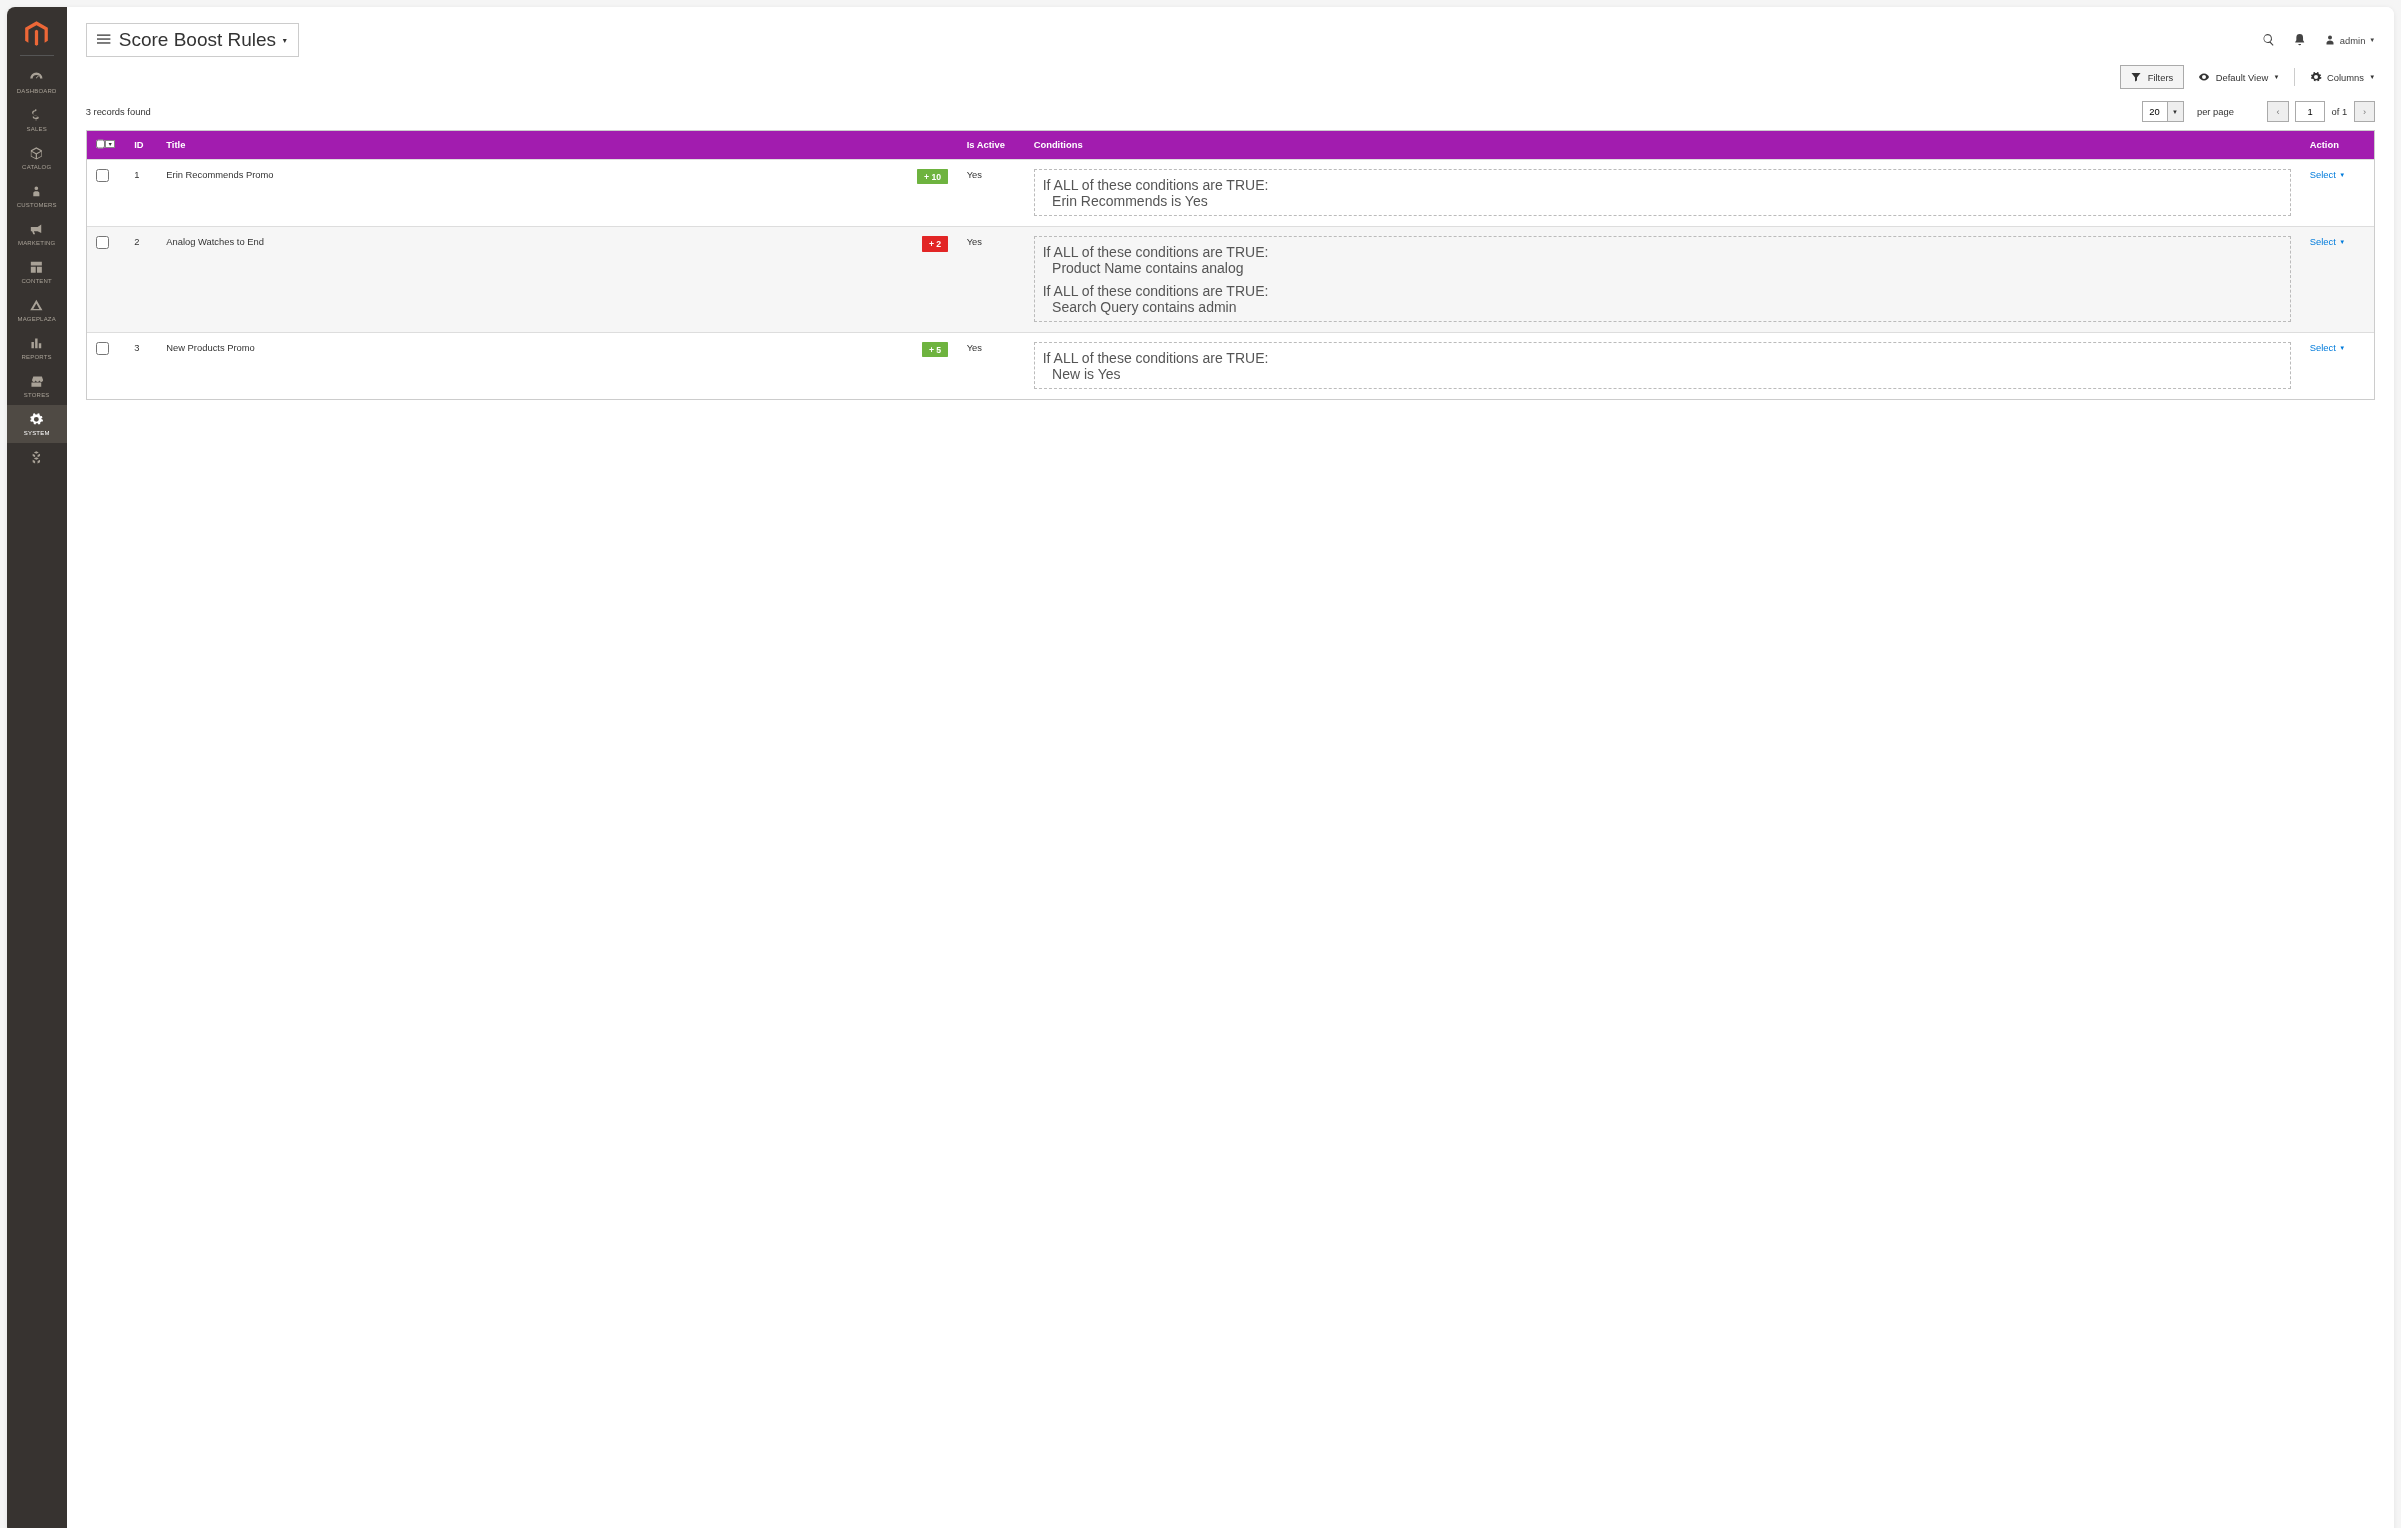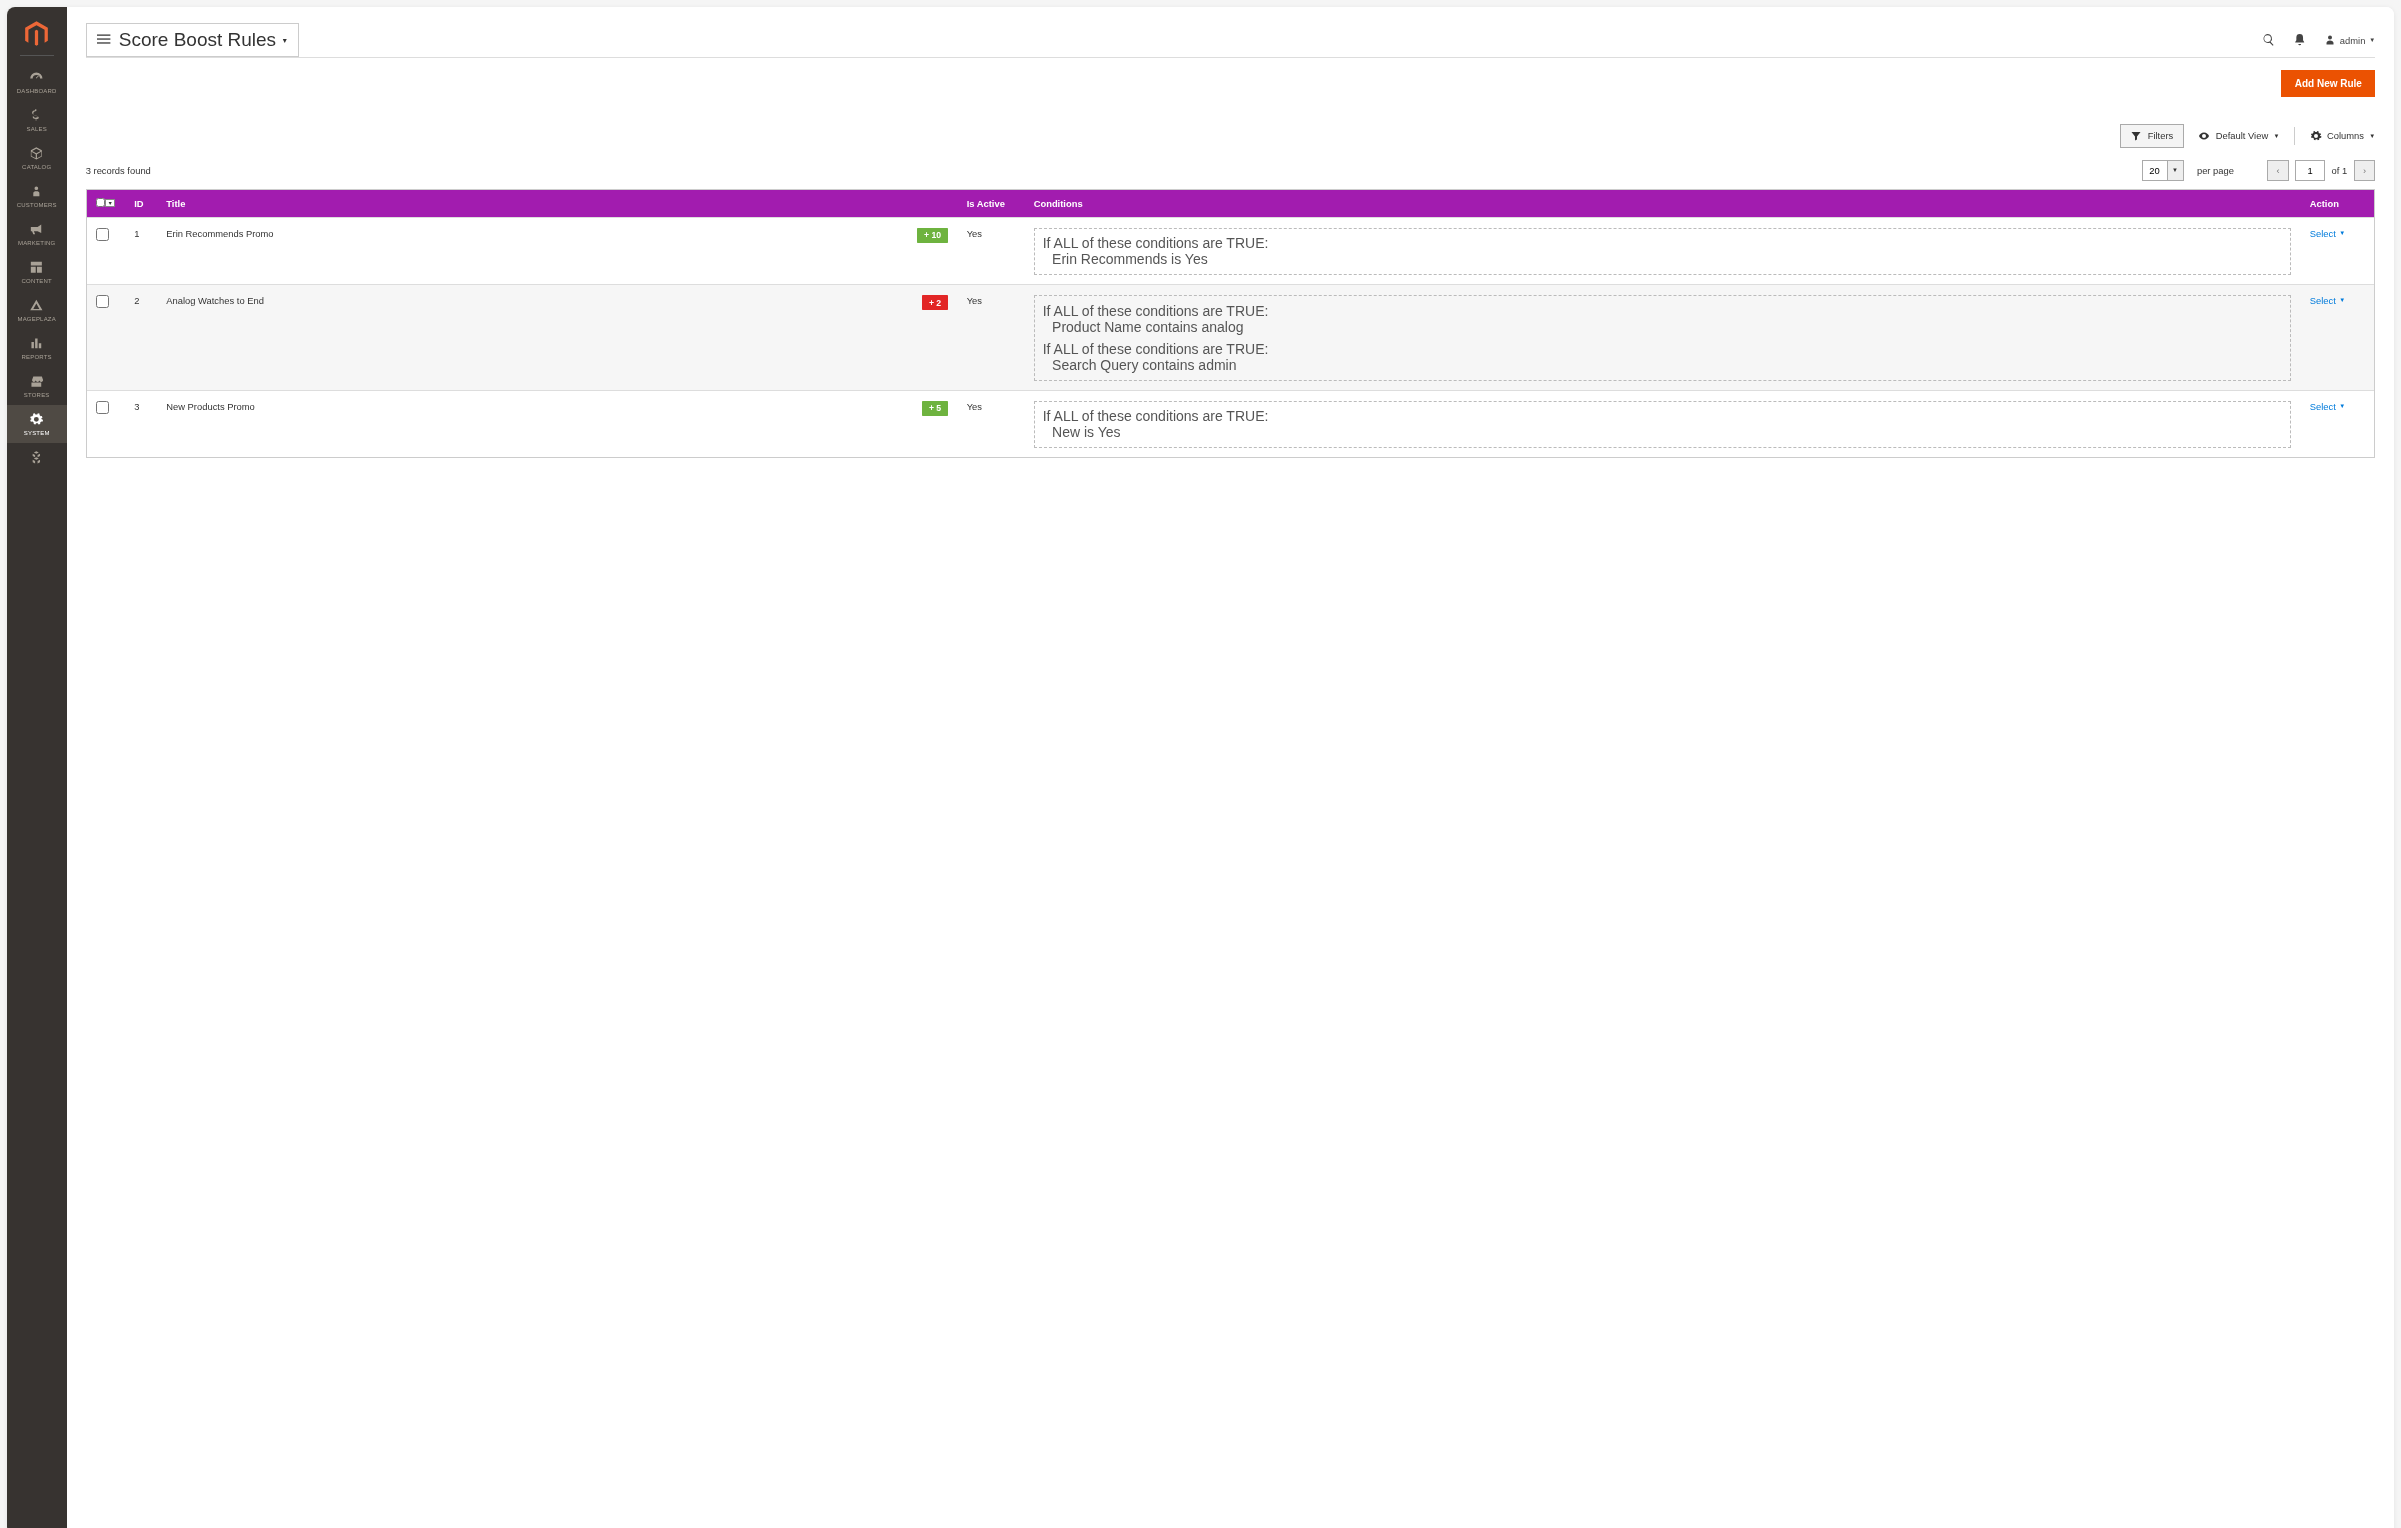--- a/index.html
+++ b/index.html
@@ -12,21 +12,21 @@
 .logo svg { width: 100%; height: 100%; }
 .sidebar-divider { width: 34px; height: 0.7px; background: #555; margin: 4px 0 6.7px; }
 .nav-item { width: 100%; display: flex; flex-direction: column; align-items: center; padding: 6.7px 0; cursor: pointer; color: #a9a297; }
 .nav-item.active { background: #4f4a44; color: #fff; }
 .nav-icon { width: 16px; height: 16px; margin-bottom: 2.7px; display: flex; align-items: center; justify-content: center; }
 .nav-icon svg { width: 14.7px; height: 14.7px; fill: currentColor; }
 .nav-label { font-size: 6px; letter-spacing: 0.2px; text-transform: uppercase; font-weight: 500; }
 
 
 .main { flex: 1; padding: 16px 19px; background: #fff; }
-.top-row { display: flex; align-items: center; justify-content: space-between; }
+.top-row { display: flex; align-items: center; justify-content: space-between; margin-bottom: 8px; }
 .title-box { display: flex; align-items: center; padding: 5.4px 10.7px; border: 0.7px solid #ccc; background: #fff; }
 .title-box .ham { margin-right: 8px; color: #666; }
 .title-box .ham svg { width: 13.4px; height: 10.7px; fill: currentColor; }
 .page-title { font-size: 19px; font-weight: 400; color: #333; }
 .title-caret { margin-left: 6.7px; font-size: 8px; color: #333; }
 .top-actions { display: flex; align-items: center; gap: 17.4px; color: #444; justify-content: flex-end; }
 .top-actions .icon-btn { cursor: pointer; display: flex; align-items: center; }
 .top-actions svg { width: 13.4px; height: 13.4px; fill: currentColor; }
 .user-menu { display: flex; align-items: center; gap: 4px; cursor: pointer; font-size: 9.4px; }
 .user-menu svg { width: 12px; height: 12px; }
@@ -204,23 +204,20 @@
         <span class="user-menu">
           <svg viewBox="0 0 24 24">
               <path d="M12 3a4 4 0 110 8 4 4 0 010-8zm0 10c4 0 7 2 7 5v3H5v-3c0-3 3-5 7-5z"></path>
             </svg>
           <span>admin</span>
           <span class="caret-sm">▼</span>
         </span>
       </div>
     </div>
 
-    <div class="action-bar">
-      <button class="btn-primary">Add New Rule</button>
-    </div>
 
     <div class="toolbar-row">
       <div class="tb-item filters-btn">
         <svg viewBox="0 0 24 24">
             <path d="M3 4h18l-7 9v6l-4 2v-8L3 4z"></path>
           </svg>
         <span>Filters</span>
       </div>
       <div class="tb-item">
         <svg viewBox="0 0 24 24">

